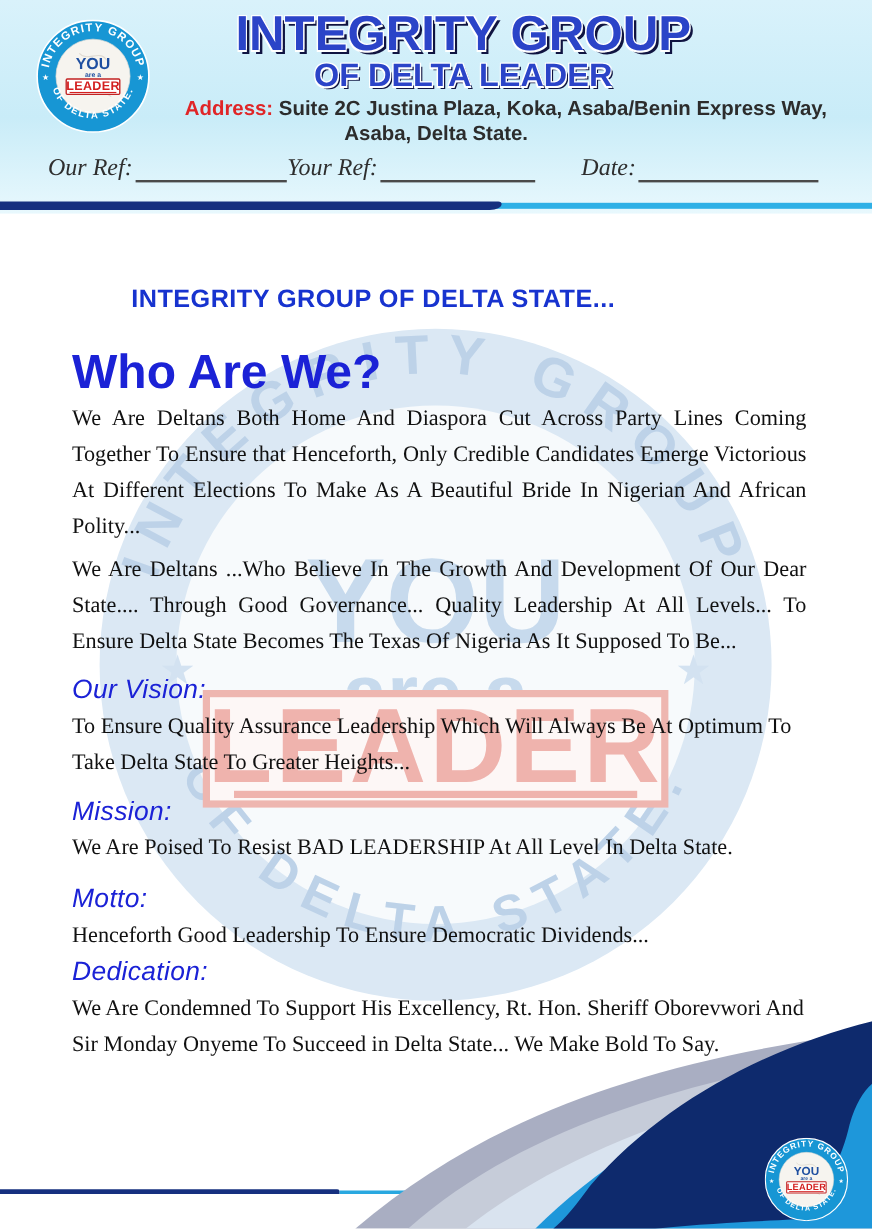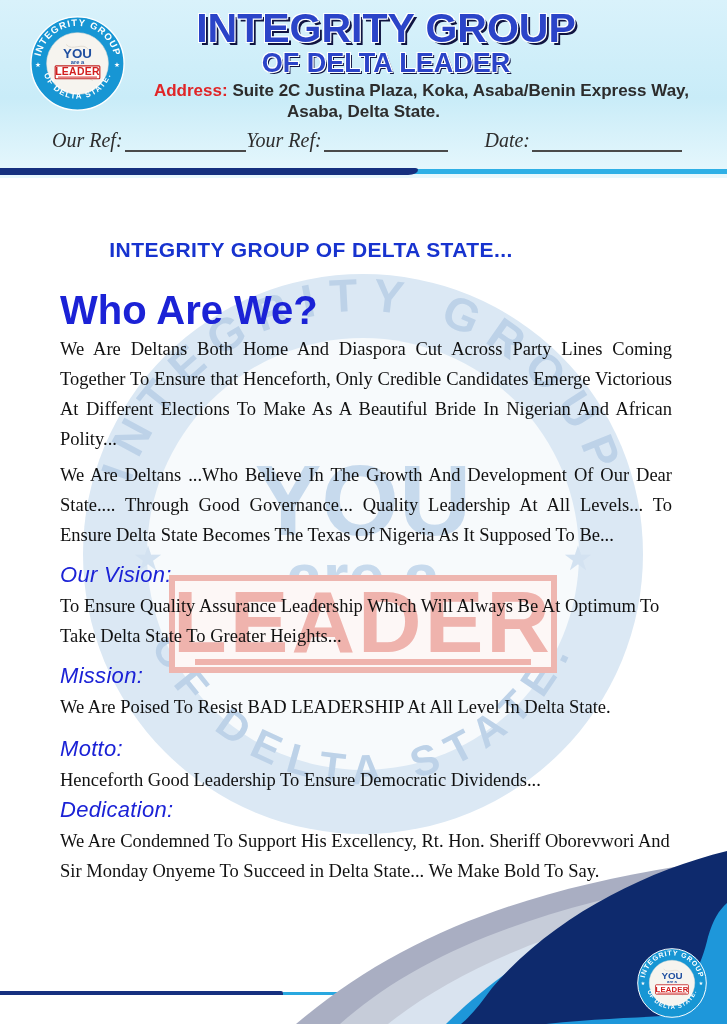--- a/index.html
+++ b/index.html
@@ -21,21 +21,21 @@
   }
   .org-subtitle{
     margin:-2px 0 0 0;font-size:27px;line-height:30px;font-weight:800;color:#2b44c8;
     text-shadow:-1px -1px 0 #fff,1px -1px 0 #fff,-1px 1px 0 #fff,1px 1px 0 #fff,2px 2px 0 #101441;
   }
   .address-line{margin-top:3px;text-align:center;font-size:17px;font-weight:bold;color:#2c2c2c;padding-left:116px;}
   .address-line2{margin-top:1px;text-align:center;font-size:17px;font-weight:bold;color:#2c2c2c;}
   .tel-line{margin-top:2px;text-align:center;font-size:17px;font-weight:bold;color:#2c2c2c;}
   .red-label{color:#e02527;}
   .ref-row{
-    display:flex;align-items:flex-end;margin-top:7px;padding:0 45px 0 52px;
+    display:flex;align-items:flex-end;margin-top:7px;padding:0 45px 0 40px;
     font-family:"Liberation Serif",serif;font-style:italic;font-size:20px;color:#2e2e2e;
   }
   .ref-line{border-bottom:2px solid #4a4a4a;height:16px;}
   .ref-gap{width:42px;}
   .l1{width:140px;} .l2{width:143px;} .l3{width:150px;flex:none;}
   .ref-label{white-space:nowrap;padding-right:2px;}
   .header-divider-cyan{position:absolute;left:330px;top:169px;width:397px;height:5px;background:#2fb0e6;z-index:4;}
   .header-divider-navy{
     position:absolute;left:0;top:168px;width:418px;height:7px;background:#16307f;z-index:5;
     border-bottom-right-radius:14px 7px;border-top-right-radius:4px 3px;

